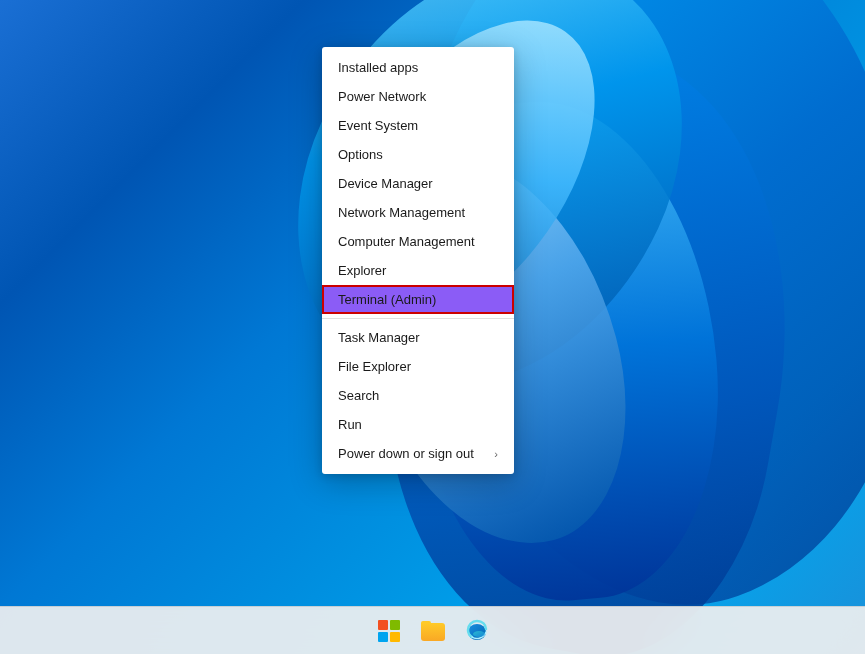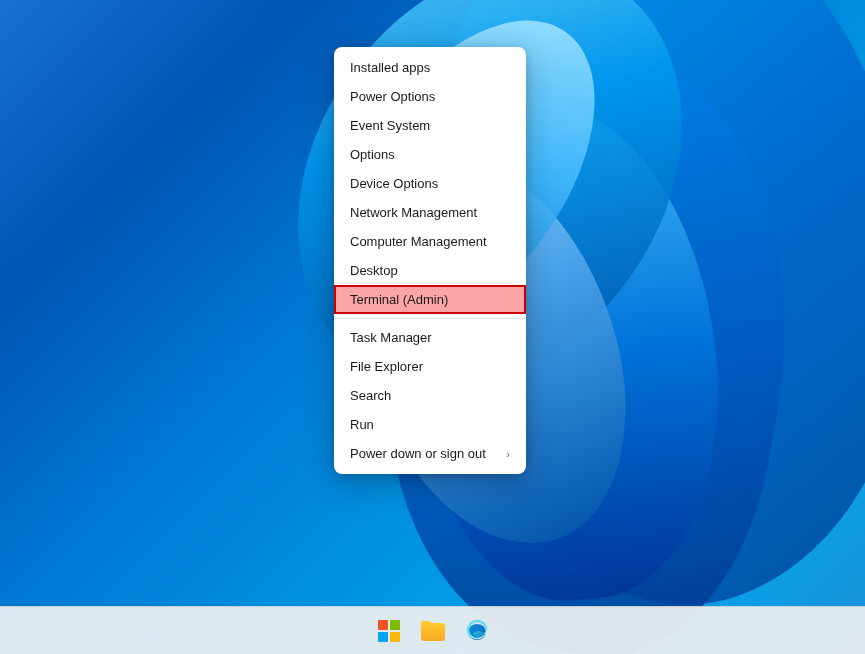--- a/index.html
+++ b/index.html
@@ -112,45 +112,45 @@
     }
 
     .win-logo-cell {
       border-radius: 1px;
     }
 
     
     .context-menu {
       position: absolute;
       top: 47px;
-      left: 334px;
+      left: 322px;
       width: 192px;
       background: #ffffff;
-      border-radius: 8px;
+      border-radius: 3px;
       box-shadow: 0 8px 32px rgba(0,0,0,0.25), 0 2px 8px rgba(0,0,0,0.15);
       padding: 6px 0;
       z-index: 100;
     }
 
     .menu-item {
       display: flex;
       align-items: center;
       justify-content: space-between;
       padding: 7px 16px;
       cursor: pointer;
       font-size: 13px;
       color: #1a1a1a;
       font-weight: 400;
       white-space: nowrap;
     }
 
     .menu-item.highlighted {
       outline: 2px solid #cc0000;
       outline-offset: -2px;
-      background: #fca5a5;
+      background: #8b5cf6;
     }
 
     .menu-separator {
       height: 1px;
       background: #e0e0e0;
       margin: 4px 0;
     }
 
     .menu-chevron {
       font-size: 11px;
@@ -194,39 +194,39 @@
   <div class="ribbon ribbon-5"></div>
   <div class="ribbon ribbon-6"></div>
 </div>
 
 <div class="context-menu">
 
 <div class="menu-item">
       <span>Installed apps</span>
     </div>
     <div class="menu-item">
-      <span>Power Options</span>
+      <span>Power Network</span>
     </div>
     <div class="menu-item">
       <span>Event System</span>
     </div>
     <div class="menu-item">
       <span>Options</span>
     </div>
     <div class="menu-item">
-      <span>Device Options</span>
+      <span>Device Manager</span>
     </div>
     <div class="menu-item">
       <span>Network Management</span>
     </div>
     <div class="menu-item">
       <span>Computer Management</span>
     </div>
     <div class="menu-item">
-      <span>Desktop</span>
+      <span>Explorer</span>
     </div>
     <div class="menu-item highlighted">
       <span>Terminal (Admin)</span>
     </div>
     <div class="menu-separator"></div>
     <div class="menu-item">
       <span>Task Manager</span>
     </div>
     <div class="menu-item">
       <span>File Explorer</span>

